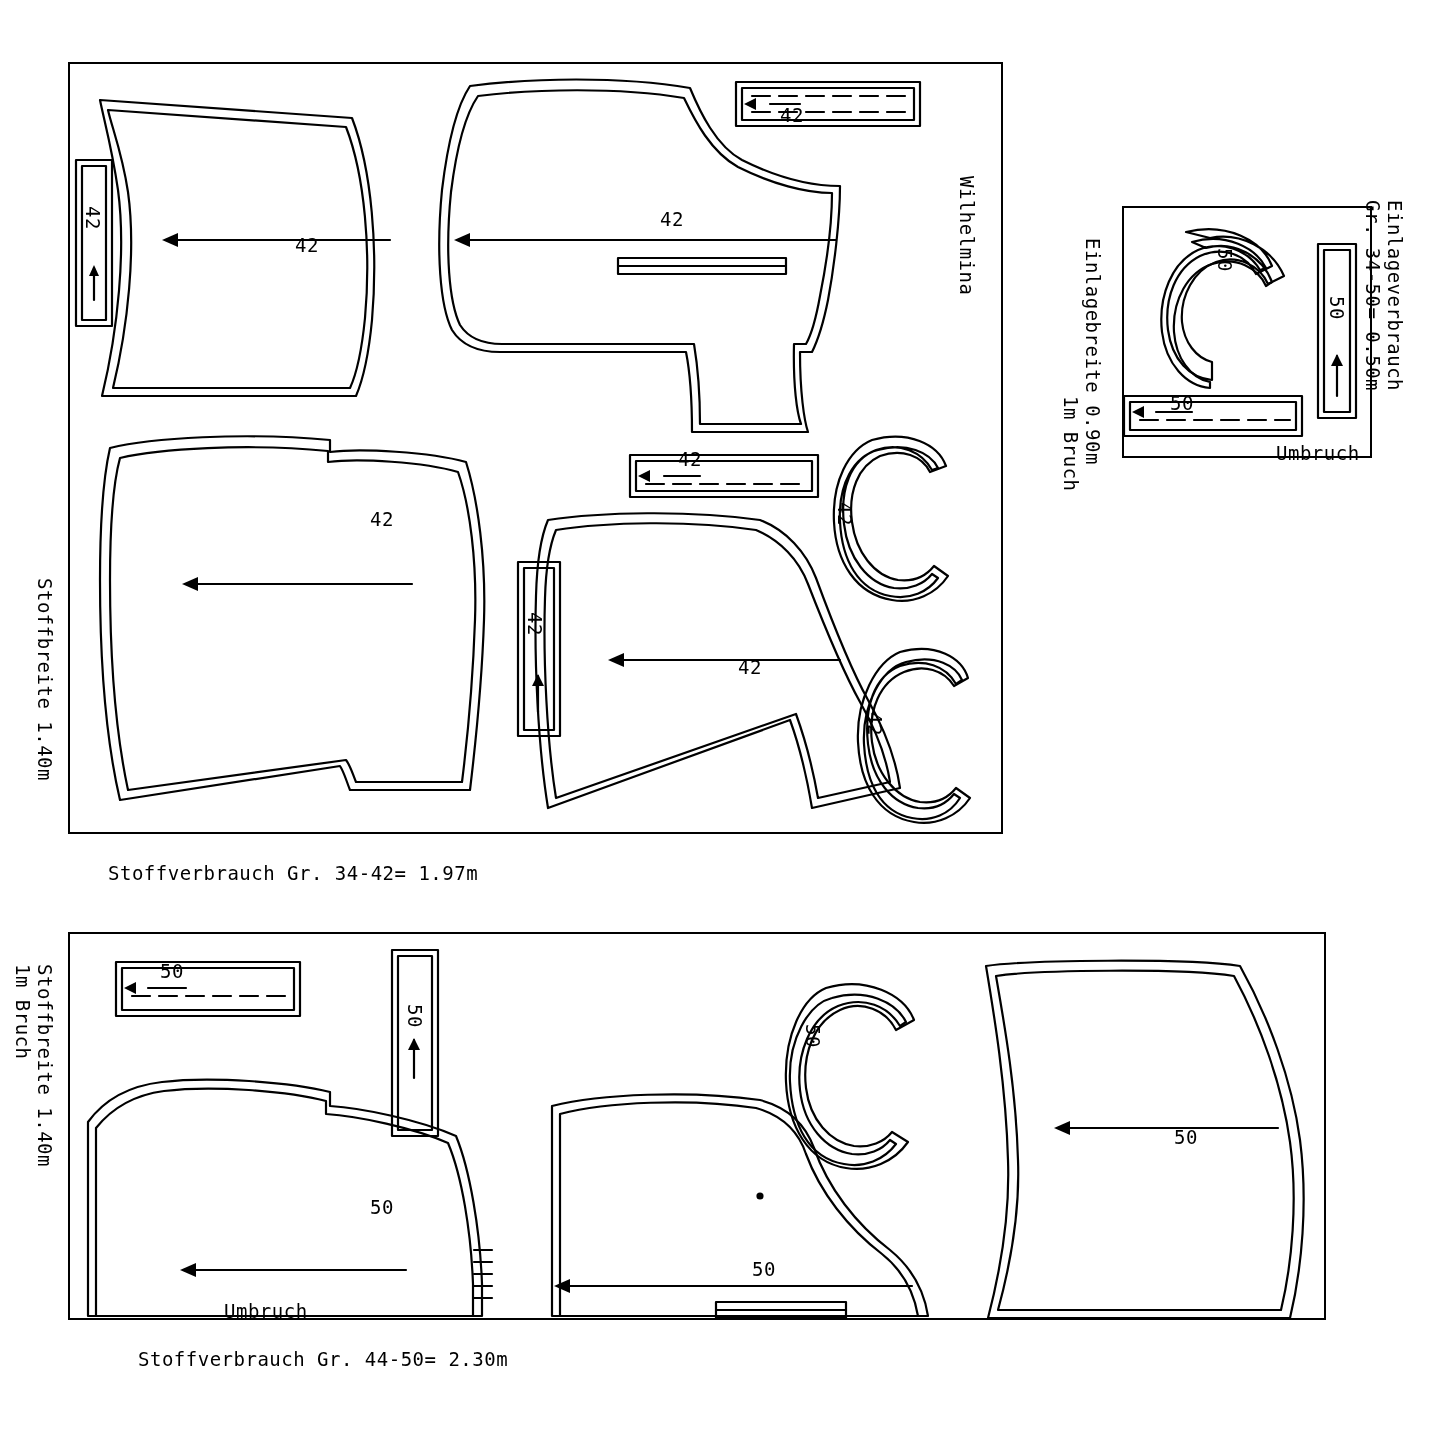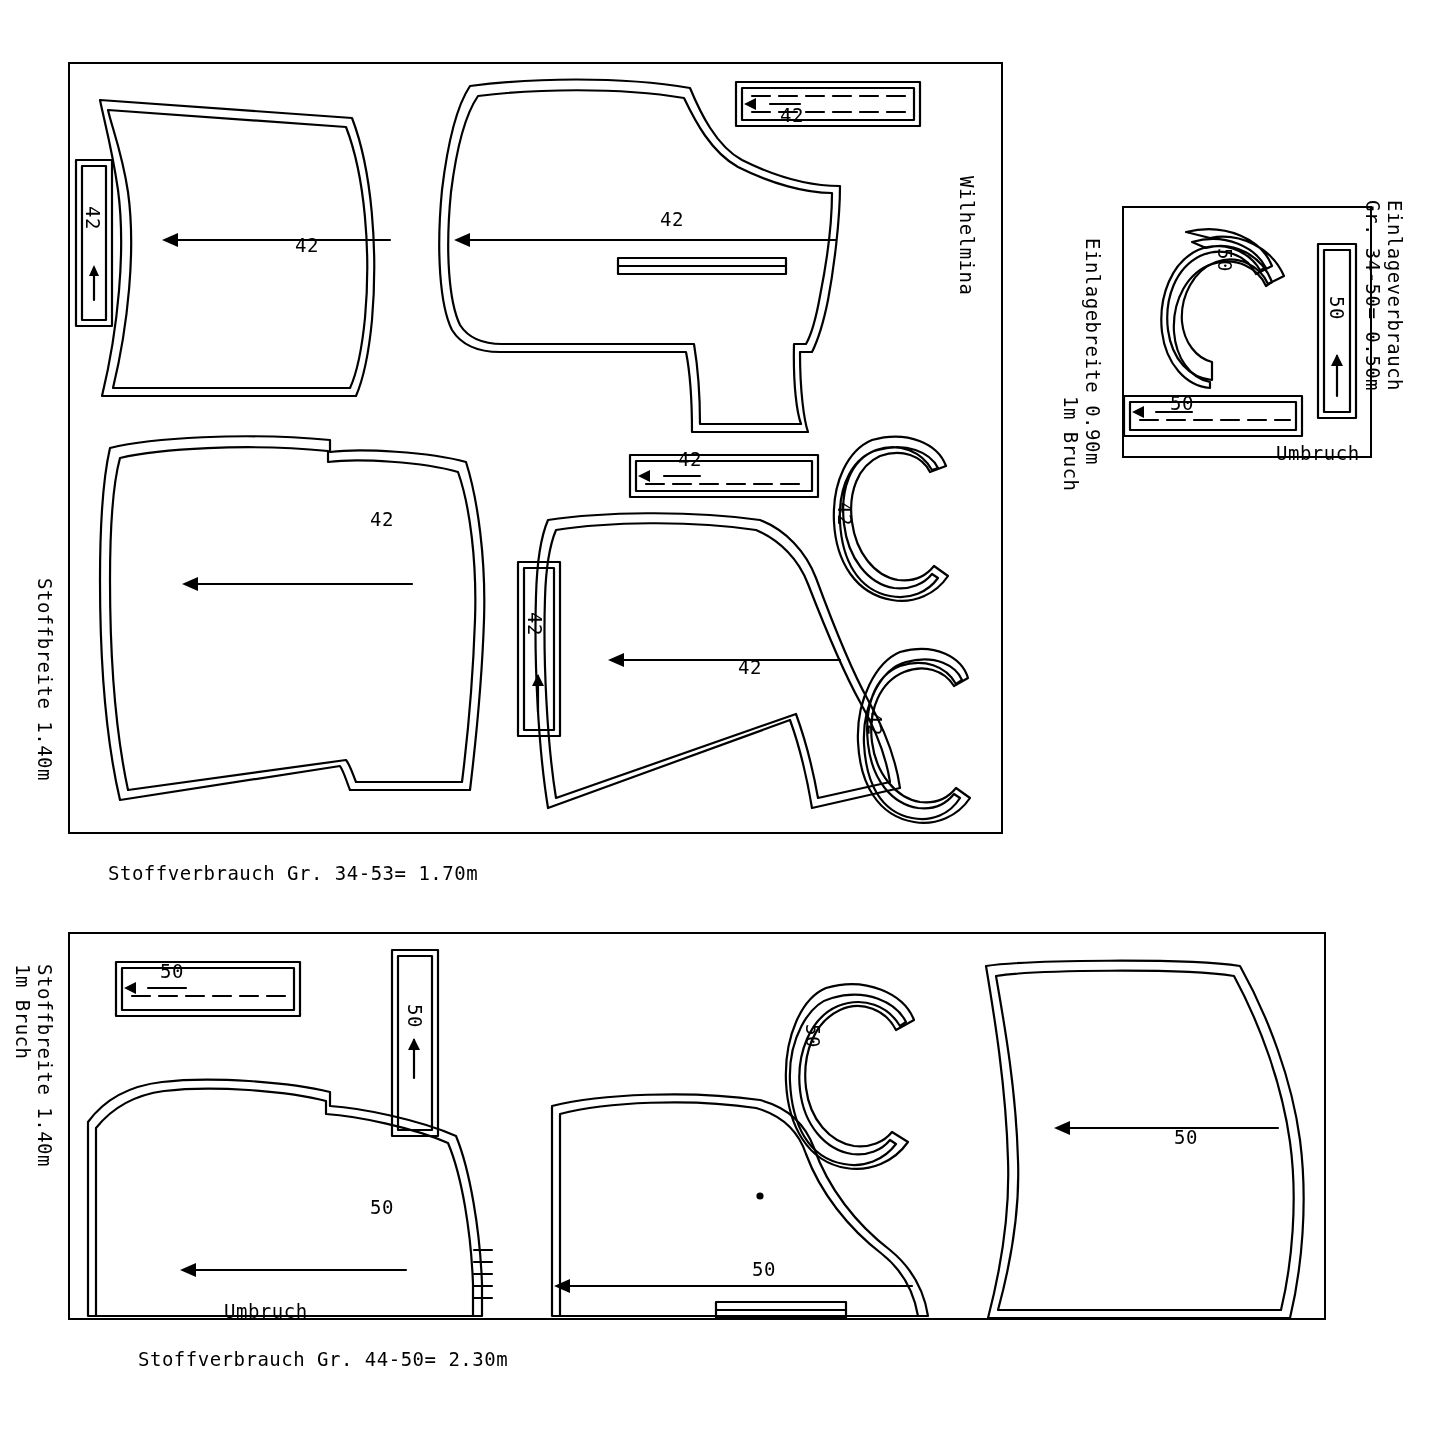--- a/index.html
+++ b/index.html
@@ -232,21 +232,21 @@
   <div class="lbl num" style="left:660px; top:208px;">42</div>
   <div class="lbl num" style="left:370px; top:508px;">42</div>
   <div class="lbl num" style="left:738px; top:656px;">42</div>
   <div class="lbl num" style="left:780px; top:104px;">42</div>
   <div class="lbl num" style="left:678px; top:448px;">42</div>
   <div class="lbl num vert rot90" style="left:104px; top:206px;">42</div>
   <div class="lbl num vert rot90" style="left:546px; top:612px;">42</div>
   <div class="lbl num vert rot90" style="left:856px; top:502px;">42</div>
   <div class="lbl num vert rot90" style="left:886px; top:712px;">42</div>
 
-  <div class="lbl cap" style="left:108px; top:862px;">Stoffverbrauch Gr. 34-53= 1.70m</div>
+  <div class="lbl cap" style="left:108px; top:862px;">Stoffverbrauch Gr. 34-42= 1.97m</div>
 
   <div class="lbl cap vert rot90" style="left:1406px; top:200px;">Einlageverbrauch</div>
   <div class="lbl cap vert rot90" style="left:1384px; top:200px;">Gr. 34-50= 0.50m</div>
   <div class="lbl cap vert rot90" style="left:1104px; top:238px;">Einlagebreite 0.90m</div>
   <div class="lbl cap vert rot90" style="left:1082px; top:396px;">1m Bruch</div>
   <div class="lbl cap" style="left:1276px; top:442px;">Umbruch</div>
   <div class="lbl num" style="left:1170px; top:392px;">50</div>
   <div class="lbl num vert rot90" style="left:1348px; top:296px;">50</div>
   <div class="lbl num vert rot90" style="left:1236px; top:248px;">50</div>
 

